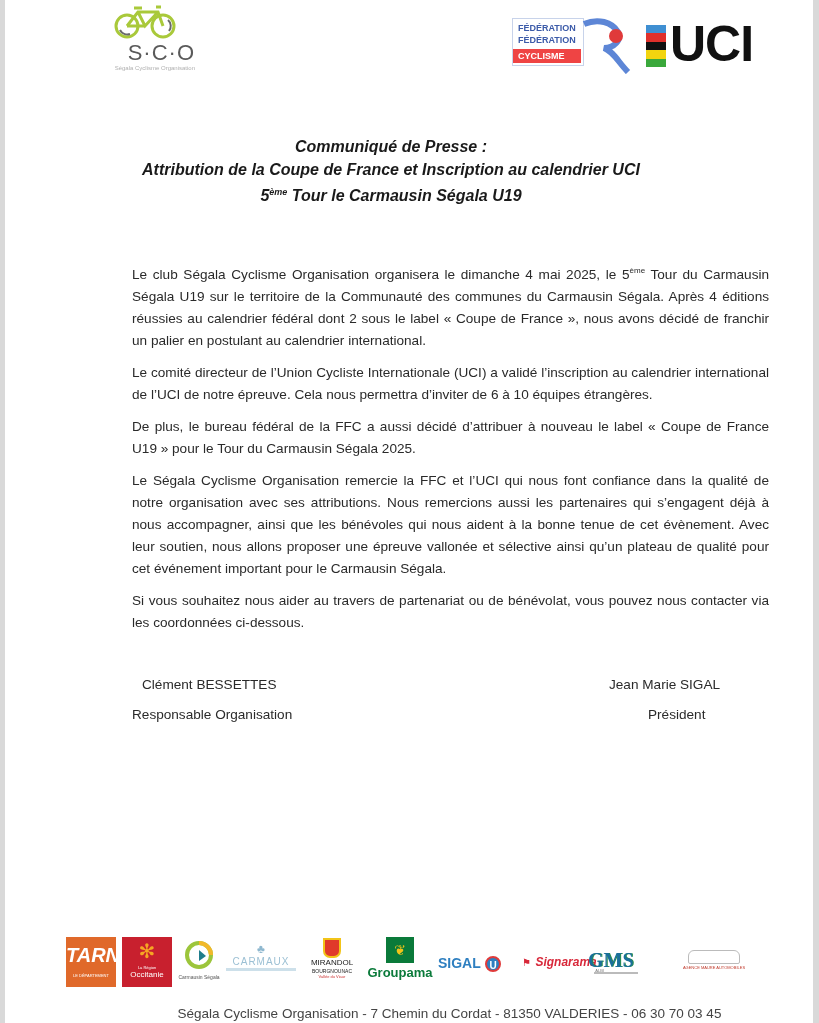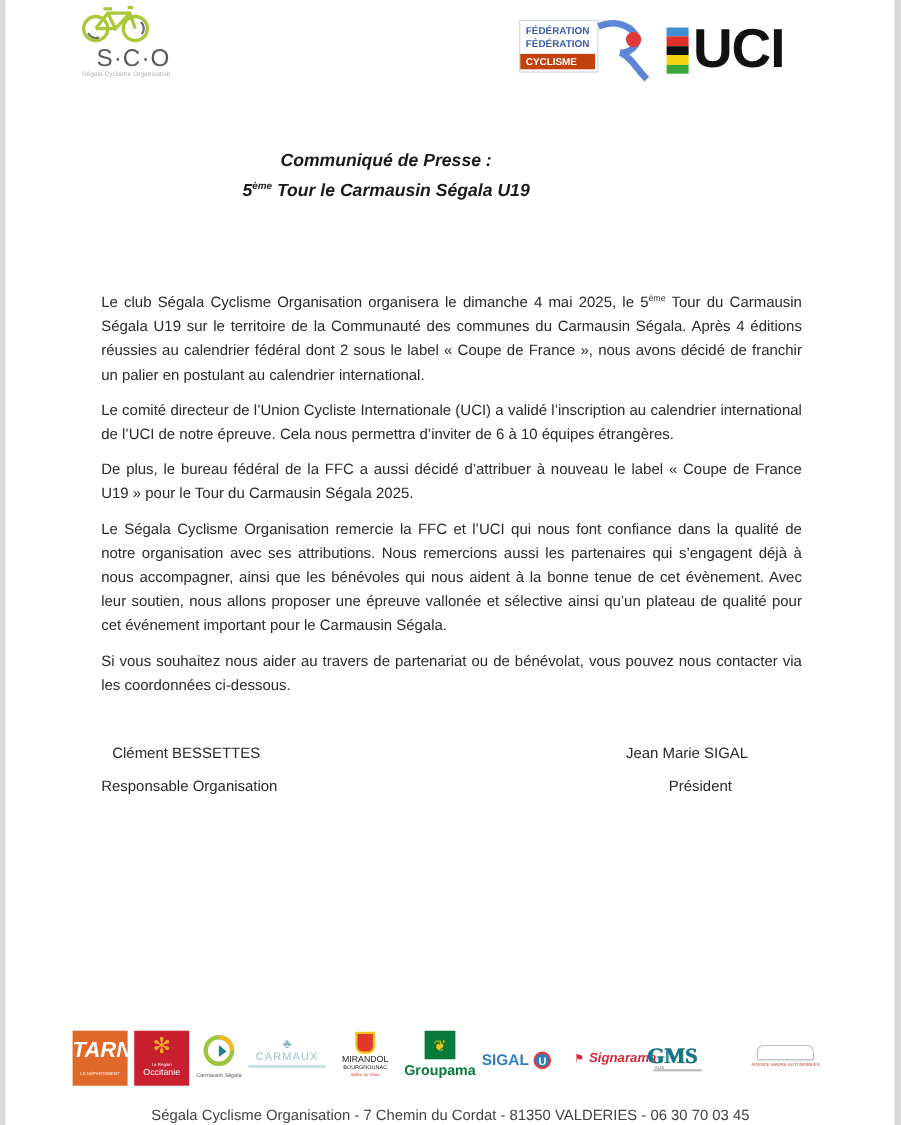--- a/index.html
+++ b/index.html
@@ -1,29 +1,29 @@
 <!DOCTYPE html>
 <html><head>
 <meta charset="utf-8">
 <style>
   html, body { margin:0; padding:0; }
   body { width:819px; height:1023px; background:#d9d9d9; position:relative; overflow:hidden; font-family:"Liberation Sans", sans-serif; }
   .page { position:absolute; left:5px; top:0; width:808px; height:1023px; background:#fff; }
-  .abs { position:absolute; }
+  .abs { position:absolute;margin-left:40px; }
 
   
   .sco-logo { left:55px; top:4px; width:100px; height:75px; text-align:right; }
   .sco-bike { display:block; margin:0 auto; }
   .sco-text { font-size:22px; color:#5a5a5a; letter-spacing:1px; line-height:22px; margin-top:2px; }
   .sco-sub { font-size:6px; color:#b0b0b0; line-height:8px; }
 
   .ffc-logo { left:472px; top:18px; width:122px; height:56px; }
   .ffc-box { position:absolute; left:0; top:0; width:70px; height:46px; border:1px solid #c8d3ea; }
   .ffc-line { position:absolute; left:6px; font-size:9px; font-weight:bold; color:#3c5ba9; line-height:10px; }
-  .ffc-band { position:absolute; left:1px; top:31px; width:68px; height:14px; background:#c2410c; color:#fff; font-size:9px; font-weight:bold; line-height:14px; padding-left:5px; box-sizing:border-box; }
+  .ffc-band { position:absolute; left:1px; top:31px; width:68px; height:14px; background:#ef4444; color:#fff; font-size:9px; font-weight:bold; line-height:14px; padding-left:5px; box-sizing:border-box; }
   .uci-logo { left:606px; top:20px; width:145px; height:50px; }
   .uci-stripes { position:absolute; left:0; top:5px; width:20px; height:42px; }
   .uci-stripes div { height:8.4px; }
   .uci-text { position:absolute; left:24px; top:-2px; font-size:50px; font-weight:bold; color:#111; line-height:52px; letter-spacing:-1px; }
 
   
   .title { left:0; width:702px; top:135px; text-align:center; font-size:16px; font-weight:bold; font-style:italic; color:#1a1a1a; line-height:23px; }
   .title sup { font-size:9px; }
 
   
@@ -72,20 +72,21 @@
     <div style="background:#e0302b"></div>
     <div style="background:#111111"></div>
     <div style="background:#f2d40f"></div>
     <div style="background:#3aa83b"></div>
   </div>
   <div class="uci-text">UCI</div>
 </div>
 
 <div class="abs title">
   <div>Communiqué de Presse :</div>
+  <div>Attribution de la Coupe de France et Inscription au calendrier UCI</div>
   <div><span>5</span><sup>ème</sup><span> Tour le Carmausin Ségala U19</span></div>
 </div>
 
 <div class="abs body-text">
   <p><span>Le club Ségala Cyclisme Organisation organisera le dimanche 4 mai 2025, le 5</span><sup>ème</sup><span> Tour du Carmausin Ségala U19 sur le territoire de la Communauté des communes du Carmausin Ségala. Après 4 éditions réussies au calendrier fédéral dont 2 sous le label « Coupe de France », nous avons décidé de franchir un palier en postulant au calendrier international.</span></p>
   <p>Le comité directeur de l’Union Cycliste Internationale (UCI) a validé l’inscription au calendrier international de l’UCI de notre épreuve. Cela nous permettra d’inviter de 6 à 10 équipes étrangères.</p>
   <p>De plus, le bureau fédéral de la FFC a aussi décidé d’attribuer à nouveau le label « Coupe de France U19 » pour le Tour du Carmausin Ségala 2025.</p>
   <p>Le Ségala Cyclisme Organisation remercie la FFC et l’UCI qui nous font confiance dans la qualité de notre organisation avec ses attributions. Nous remercions aussi les partenaires qui s’engagent déjà à nous accompagner, ainsi que les bénévoles qui nous aident à la bonne tenue de cet évènement. Avec leur soutien, nous allons proposer une épreuve vallonée et sélective ainsi qu’un plateau de qualité pour cet événement important pour le Carmausin Ségala.</p>
   <p>Si vous souhaitez nous aider au travers de partenariat ou de bénévolat, vous pouvez nous contacter via les coordonnées ci-dessous.</p>
 </div>

